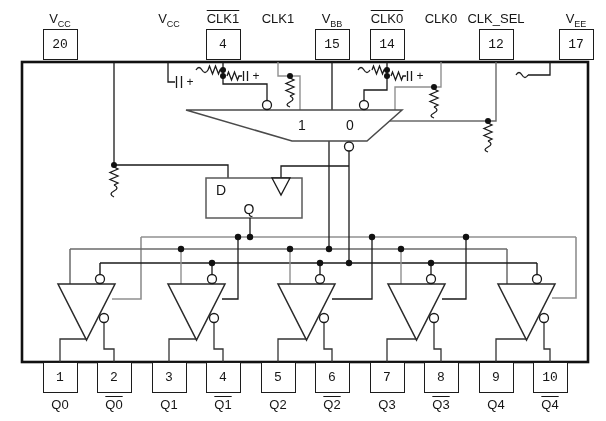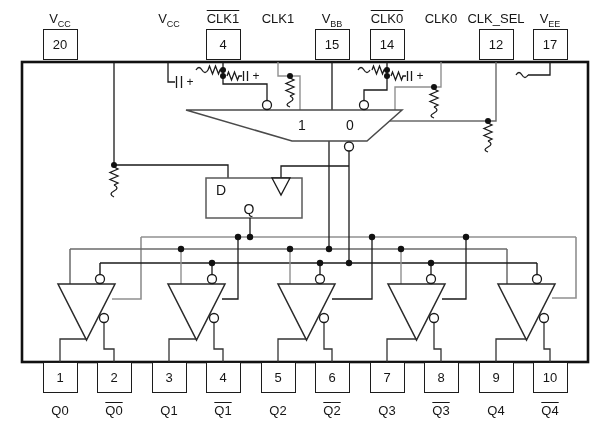--- a/index.html
+++ b/index.html
@@ -6,22 +6,22 @@
   #stage{position:relative;width:606px;height:421px;background:#ffffff;overflow:hidden;
          font-family:"Liberation Sans","DejaVu Sans",sans-serif;color:#111;}
   #circuit{position:absolute;left:0;top:0;}
   .pin{position:absolute;width:60px;text-align:center;}
   .tpin{top:9px;}
   .bpin{top:362px;}
   .plabel{height:20px;line-height:20px;font-size:13px;color:#151515;white-space:nowrap;}
   .plabel sub{font-size:9px;}
   .overbar{text-decoration:overline;}
   .pbox{width:33px;height:29px;margin:0 auto;border:1.5px solid #1c1c1c;background:#fff;
-        line-height:29px;font-size:13px;color:#151515;}
-  .blabel{margin-top:8px;}
+        line-height:29px;font-size:13px;color:#151515;font-family:Liberation Mono, monospace;}
+  .blabel{margin-top:2px;}
   svg text{font-family:"Liberation Sans","DejaVu Sans",sans-serif;}
 </style>
 </head>
 <body>
 
 <div id="stage">
 
 <svg id="circuit" width="606" height="421" viewBox="0 0 606 421">
 
   <rect x="22" y="62" width="566" height="300" fill="none" stroke="#111" stroke-width="2.6"></rect>
@@ -232,21 +232,21 @@
       <div class="plabel"><span class="overbar">CLK0</span><sub></sub></div>
       <div class="pbox"><span>14</span></div>
     </div>
 <div class="pin tpin" style="left:411px">
       <div class="plabel"><span>CLK0</span><sub></sub></div>
     </div>
 <div class="pin tpin" style="left:466px">
       <div class="plabel"><span>CLK_SEL</span><sub></sub></div>
       <div class="pbox"><span>12</span></div>
     </div>
-<div class="pin tpin" style="left:520px">
+<div class="pin tpin" style="left:546px">
       <div class="plabel"><span>V</span><sub>EE</sub></div>
       <div class="pbox"><span>17</span></div>
     </div>
 
 <div class="pin bpin" style="left:30px">
       <div class="pbox"><span>1</span></div>
       <div class="plabel blabel"><span>Q0</span></div>
     </div>
 <div class="pin bpin" style="left:84px">
       <div class="pbox"><span>2</span></div>

